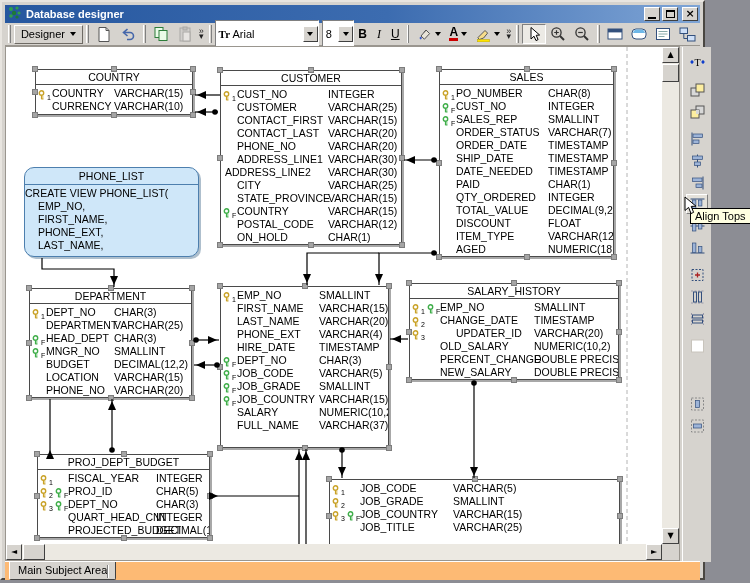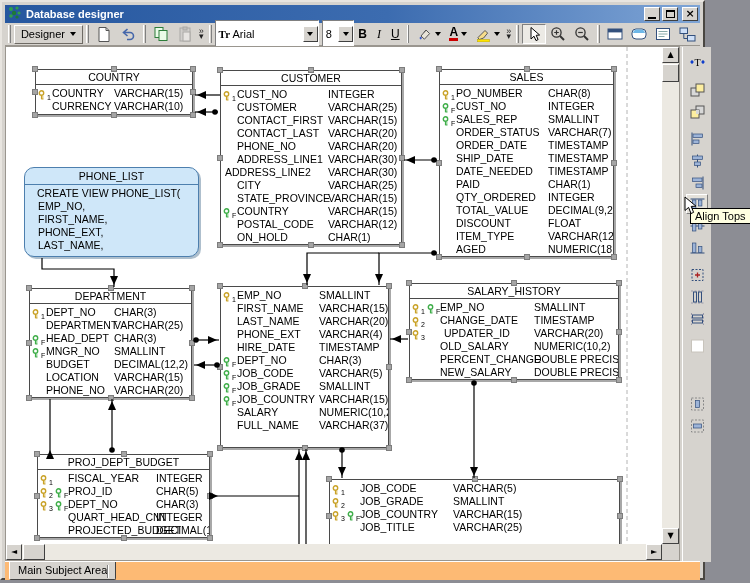--- a/index.html
+++ b/index.html
@@ -71,21 +71,21 @@
     white-space:nowrap;overflow:hidden;}
   .entity .ebody{position:relative;overflow:hidden;padding-top:2px;}
   .erow{position:relative;height:13px;line-height:13px;white-space:nowrap;}
   .erow .keys{position:absolute;left:1px;top:1px;display:flex;align-items:center;}
   .erow .keys sub{font-size:7px;position:relative;top:3px;margin-right:1px;}
   .erow .nm{position:absolute;top:0;}
   .erow .ty{position:absolute;top:0;}
   .entity.view{background:#cfe7f9;border:1px solid #4d7fae;border-radius:10px;
     box-shadow:2px 2px 0 #aebfcd;}
   .entity.view .ehdr{height:17px;line-height:17px;border-bottom:1px solid #4d7fae;}
-  .entity.view .vline{height:13px;line-height:13px;padding-left:12px;white-space:nowrap;}
+  .entity.view .vline{height:13px;line-height:13px;padding-left:0;white-space:nowrap;}
   .entity.view .vline.ind{padding-left:13px;}
   .handle{position:absolute;width:6px;height:6px;background:#a5a5a5;border:1px solid #7d7d7d;}
 
   
   .tabbar{position:absolute;left:3px;top:559px;right:3px;height:19px;background:#fdba74;
     border-top:1px solid #fff;}
   .tab{position:absolute;left:4px;top:0;height:18px;padding:0 8px;background:#d6d3ce;
     border:1px solid;border-color:#d6d3ce #404040 #404040 #fff;border-top:none;
     border-radius:0 0 2px 2px;font-size:11px;line-height:17px;}
   .tabdiv{position:absolute;left:102px;top:3px;height:13px;width:2px;
@@ -700,21 +700,21 @@
             <div class="erow">
          <span class="keys">
                 <span style="display:flex">
                   <svg width="9" height="10" viewBox="0 0 9 10" style="margin-right:1px">
  <circle cx="4.5" cy="3" r="2.2" fill="none" stroke="#c9a227" stroke-width="1.4"></circle>
  <path d="M4.5 5.2 v4 M4.5 7 h2 M4.5 8.8 h2" fill="none" stroke="#c9a227" stroke-width="1.2"></path>
                   </svg>
                 </span>
                 <sub>3</sub>
               </span>
-         <span class="nm" style="left:34px">UPDATER_ID</span>
+         <span class="nm" style="left:46px">UPDATER_ID</span>
          <span class="ty" style="left:124px">VARCHAR(20)</span>
        </div>
             <div class="erow">
          <span class="keys"></span>
          <span class="nm" style="left:30px">OLD_SALARY</span>
          <span class="ty" style="left:124px">NUMERIC(10,2)</span>
        </div>
             <div class="erow">
          <span class="keys"></span>
          <span class="nm" style="left:30px">PERCENT_CHANGE</span>

